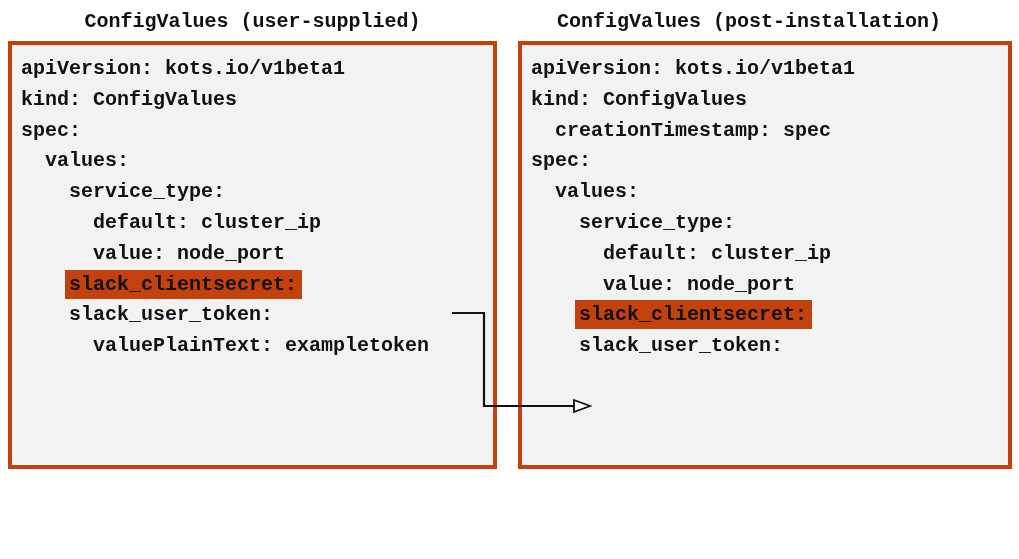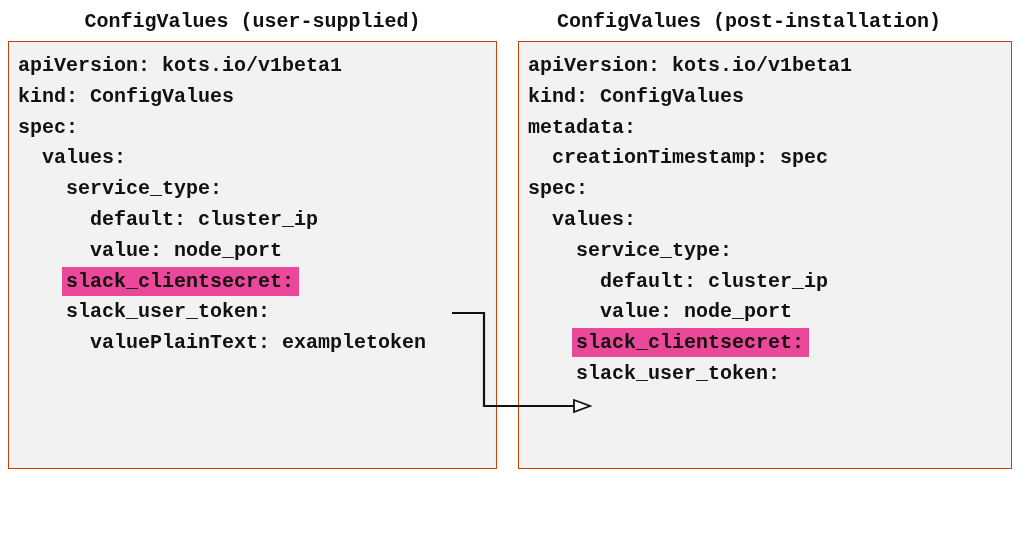--- a/index.html
+++ b/index.html
@@ -16,33 +16,33 @@
     text-align:center;
     font-weight:700; font-size:20px; line-height:26px;
     color:#111111;
     letter-spacing:0;
   }
   .title-left  { left:8px;  width:489px; }
   .title-right { left:502px; width:494px; }
   .panel {
     position:absolute; top:41px; height:428px;
     background:#f2f2f2;
-    border:1px solid #c2410c;
+    border:4px solid #c2410c;
     padding:9px 6px 0 9px;
   }
   .panel-left  { left:8px;  width:489px; }
   .panel-right { left:518px; width:494px; }
   .line {
     white-space:pre;
     font-weight:700; font-size:20px;
     line-height:30.8px; height:30.8px;
     color:#111111;
   }
   .hl {
-    background:#ec4899;
+    background:#c2410c;
     padding:3px 5px 3px 4px;
     margin-left:-4px;
   }
   .arrow-overlay {
     position:absolute; top:0; left:0;
     width:1019px; height:559px;
     pointer-events:none;
   }
 </style>
 </head>
@@ -62,21 +62,20 @@
     <div class="line"><span>      </span><span>default: cluster_ip</span></div>
     <div class="line"><span>      </span><span>value: node_port</span></div>
     <div class="line"><span>    </span><span class="hl">slack_clientsecret:</span></div>
     <div class="line"><span>    </span><span>slack_user_token:</span></div>
     <div class="line"><span>      </span><span>valuePlainText: exampletoken</span></div>
   </div>
 
   <div class="panel panel-right">
     <div class="line"><span></span><span>apiVersion: kots.io/v1beta1</span></div>
     <div class="line"><span></span><span>kind: ConfigValues</span></div>
-    <div class="line"><span></span><span>metadata:</span></div>
     <div class="line"><span>  </span><span>creationTimestamp: spec</span></div>
     <div class="line"><span></span><span>spec:</span></div>
     <div class="line"><span>  </span><span>values:</span></div>
     <div class="line"><span>    </span><span>service_type:</span></div>
     <div class="line"><span>      </span><span>default: cluster_ip</span></div>
     <div class="line"><span>      </span><span>value: node_port</span></div>
     <div class="line"><span>    </span><span class="hl">slack_clientsecret:</span></div>
     <div class="line"><span>    </span><span>slack_user_token:</span></div>
   </div>
 

